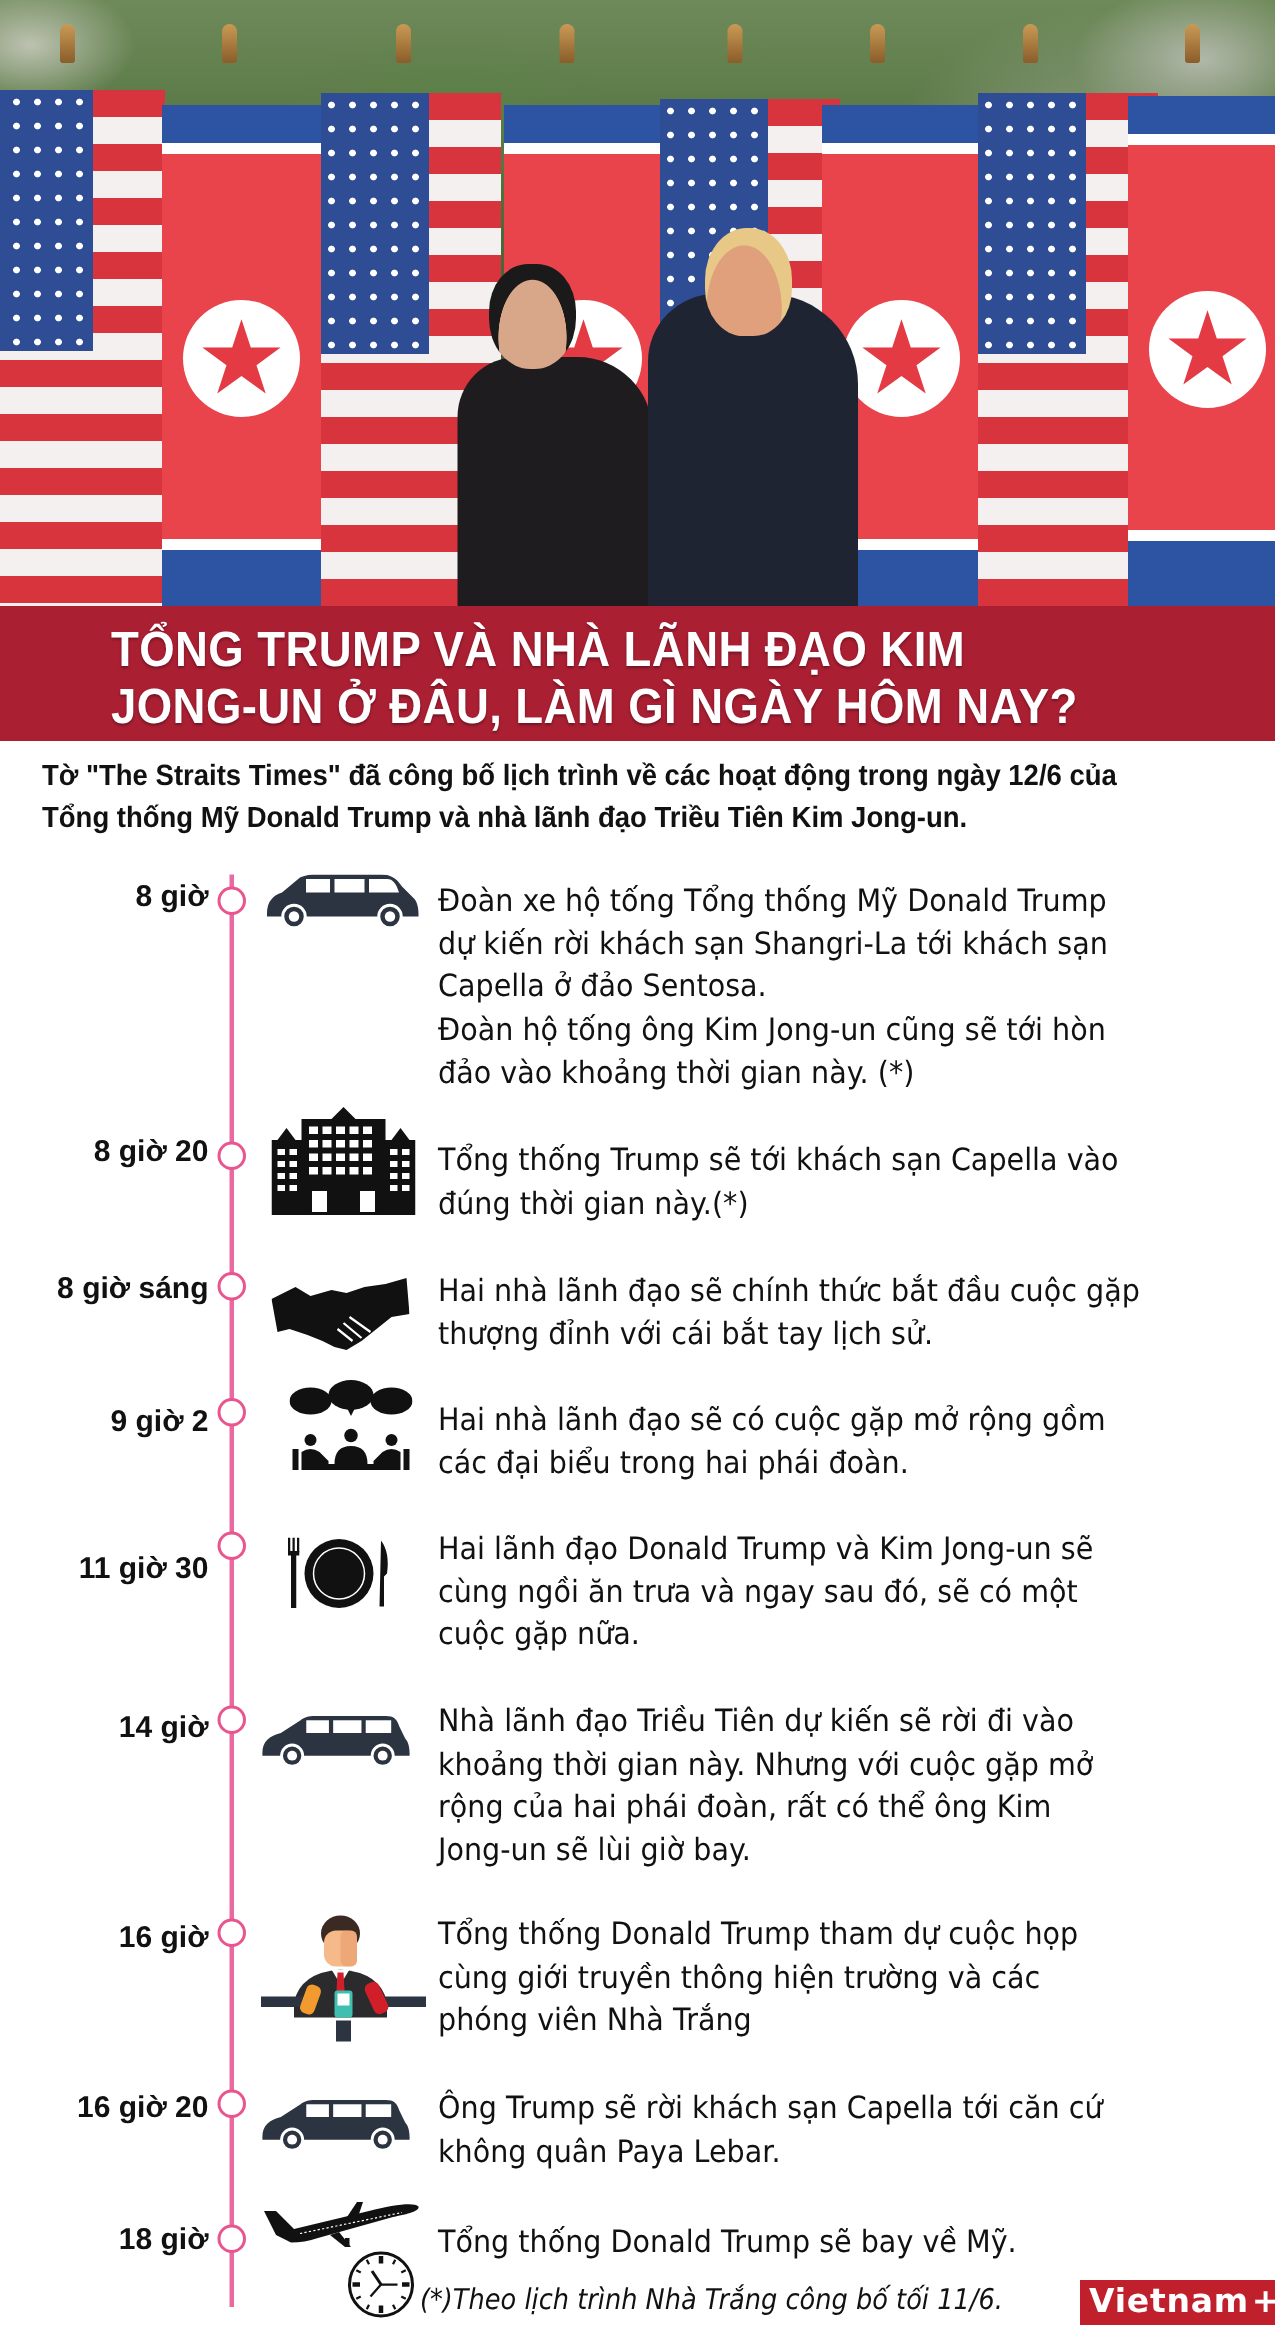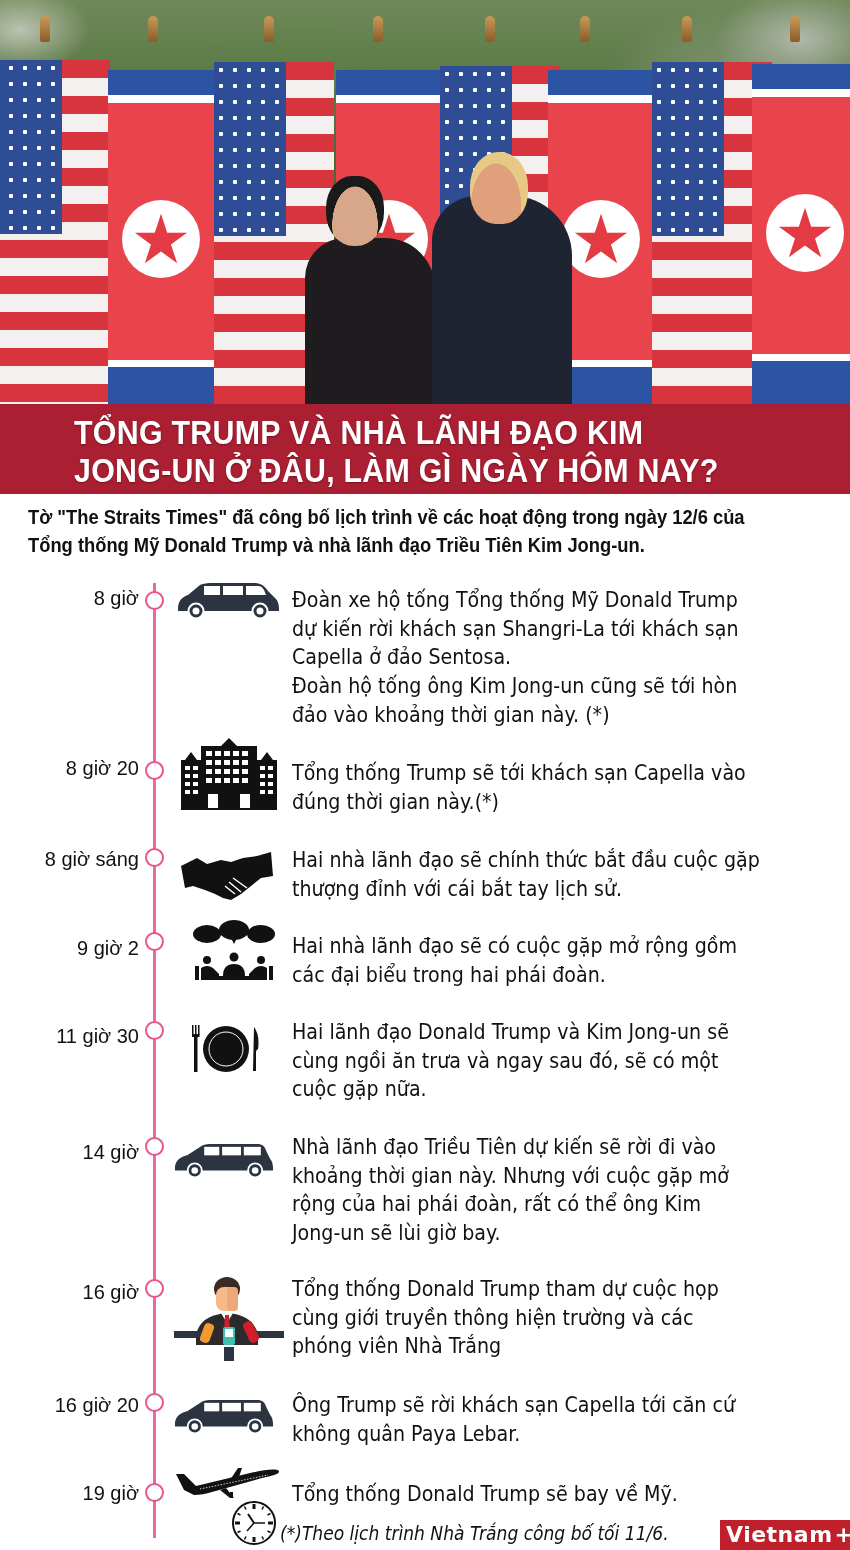--- a/index.html
+++ b/index.html
@@ -46,21 +46,21 @@
           font-family: "Liberation Sans", sans-serif; font-weight: 700; font-size: 33px; line-height: 38px;
           letter-spacing: .3px; text-shadow: 0 1px 2px rgba(0,0,0,.35); transform: scaleX(.92); transform-origin: left top; }
 
   
   .intro { position: absolute; left: 28px; top: 503px; width: 810px; font-weight: 700; font-size: 19.5px;
           line-height: 28px; color: #111; transform: scaleX(.94); transform-origin: left top; }
 
   
   .timeline-line { position: absolute; left: 153px; top: 583px; width: 3px; height: 955px; background: #e96aa0; }
   .event { position: absolute; left: 0; width: 850px; }
-  .event .time { position: absolute; right: 711px; font-weight: 400; font-size: 20px; white-space: nowrap;
+  .event .time { position: absolute; right: 711px; font-weight: 700; font-size: 20px; white-space: nowrap;
           color: #111; }
   .event .dot { position: absolute; left: 145px; width: 19px; height: 19px; border-radius: 50%;
           background: #fff; border: 2px solid #e9558f; }
   .event .icon { position: absolute; left: 174px; }
   .event .desc { position: absolute; left: 292px; width: 520px; font-size: 20.5px; line-height: 28.7px;
           color: #111; font-family: "DejaVu Sans", sans-serif; transform: scaleX(.93); transform-origin: left top;
           white-space: pre-line; }
 
   .footnote { position: absolute; left: 280px; top: 1522px; font-style: italic; font-size: 19px; color: #111;
           font-family: "DejaVu Sans", sans-serif; transform: scaleX(.9); transform-origin: left top; white-space: nowrap; }
@@ -226,21 +226,21 @@
         <rect x="76" y="46" width="4" height="14"></rect>
         <rect x="18" y="56" width="46" height="4"></rect>
       </g>
     </svg>
   </div>
   <div class="desc" style="top:-4px">Hai nhà lãnh đạo sẽ có cuộc gặp mở rộng gồm
 các đại biểu trong hai phái đoàn.</div>
 </div>
 
 <div class="event" style="top:1025px">
-  <div class="time" style="top:0">11 giờ 30</div>
+  <div class="time" style="top:10px">11 giờ 30</div>
   <div class="dot" style="top:-4px"></div>
   <div class="icon" style="left:192px;top:0px">
     <svg width="68" height="48" viewBox="0 0 68 48">
       <g fill="#111">
         <rect x="0" y="0" width="1.5" height="10"></rect>
           <rect x="3" y="0" width="1.5" height="10"></rect>
           <rect x="6" y="0" width="1.5" height="10"></rect>
         <rect x="0" y="9" width="7.5" height="3"></rect>
         <rect x="2" y="11" width="3.5" height="36"></rect>
         <circle cx="34" cy="24" r="23"></circle>
@@ -313,21 +313,21 @@
       <circle cx="22" cy="28" r="3.5" fill="#fff"></circle>
       <circle cx="86" cy="28" r="7.5" fill="#2b3440" stroke="#fff" stroke-width="2"></circle>
       <circle cx="86" cy="28" r="3.5" fill="#fff"></circle>
     </svg>
   </div>
   <div class="desc" style="top:-5px">Ông Trump sẽ rời khách sạn Capella tới căn cứ
 không quân Paya Lebar.</div>
 </div>
 
 <div class="event" style="top:1485px">
-  <div class="time" style="top:-3px">19 giờ</div>
+  <div class="time" style="top:-3px">18 giờ</div>
   <div class="dot" style="top:-2px"></div>
   <div class="icon" style="left:176px;top:-17px">
     <svg width="104" height="32" viewBox="0 0 104 32">
       <path d="M0 6 L8 6 L20 18 L70 6 C86 2 100 0 103 3 C104 6 96 8 86 10 L36 24 C30 26 24 27 18 27 L8 22 Z" fill="#111"></path>
       <polygon points="54,12 62,0 66,0 62,12" fill="#111"></polygon>
       <polygon points="50,20 58,30 54,30 44,22" fill="#111"></polygon>
       <rect x="54" y="24" width="3" height="5" fill="#111"></rect>
       <path d="M24 21 L92 7" stroke="#fff" stroke-width="0.8" stroke-dasharray="1.5 1.5"></path>
     </svg>
   </div>

